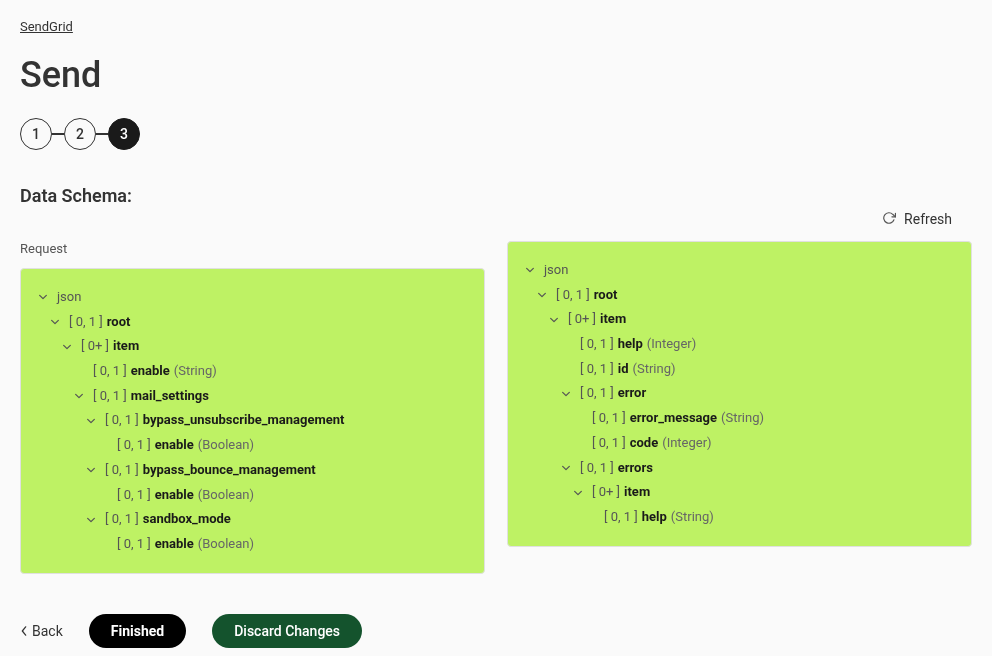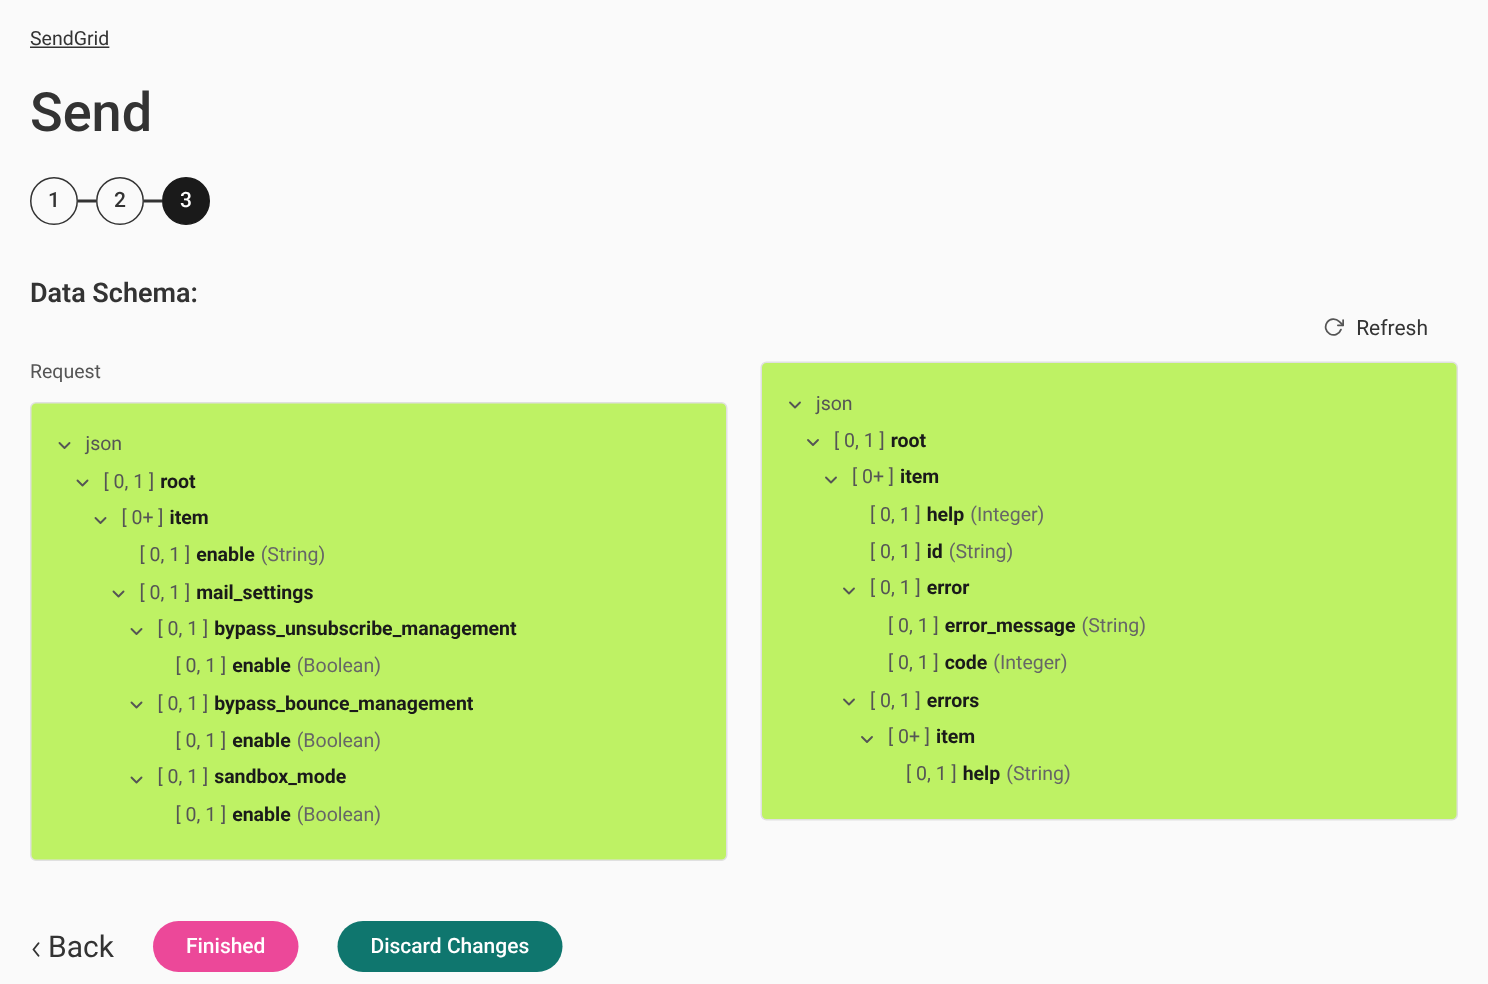--- a/index.html
+++ b/index.html
@@ -150,43 +150,44 @@
     .footer {
       display: flex;
       align-items: center;
       gap: 26px;
       margin-top: 40px;
     }
     .back-link {
       display: flex;
       align-items: center;
       gap: 4px;
-      font-size: 20px;
+      font-size: 14px;
       color: #333;
       cursor: pointer;
     }
     .back-link svg {
       width: 8px;
       height: 10px;
     }
     .btn {
       border: none;
       border-radius: 20px;
       padding: 9px 22px;
       font-size: 14px;
       font-weight: 500;
       cursor: pointer;
       font-family: inherit;
     }
     .btn-primary {
-      background: #ec4899;
+      background: #000000;
       color: #fff;
+      font-weight: bold;
     }
     .btn-secondary {
-      background: #0f766e;
+      background: #14532d;
       color: #fff;
     }
   </style>
 </head>
 <body>
 
 
 
 <a class="breadcrumb">SendGrid</a>
 

